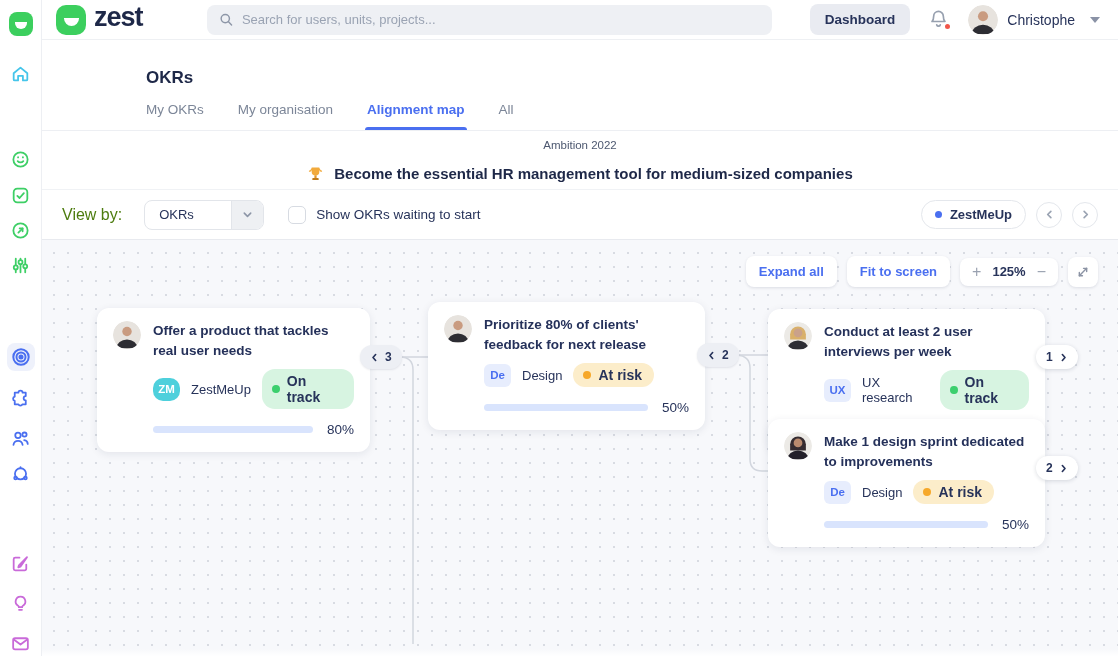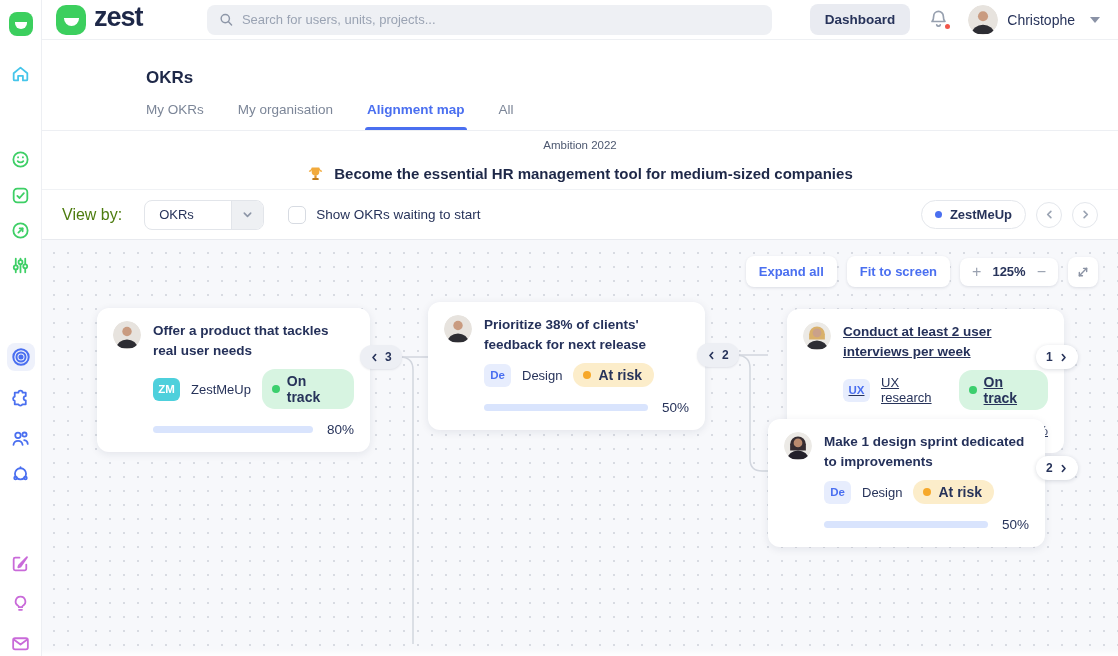--- a/index.html
+++ b/index.html
@@ -347,21 +347,21 @@
           <div class="card-avatar">
             <svg width="28" height="28" viewBox="0 0 32 32">
                 <circle cx="16" cy="16" r="16" fill="#e7e3de"></circle>
                 <circle cx="16" cy="12" r="5.4" fill="#c99b80"></circle>
                 <path d="M4 31 a12 10 0 0 1 24 0 Z" fill="#2d2d33"></path>
               </svg>
           </div>
           <div class="card-body">
             <div class="card-title">Offer a product that tackles real user needs</div>
             <div class="card-meta">
-              <span class="unit-badge" style="background: rgb(78, 208, 220); color: rgb(255, 255, 255);">ZM</span>
+              <span class="unit-badge" style="background: rgb(78, 208, 220); color: rgb(255, 255, 255); border-radius: 10px;">ZM</span>
               <span class="unit-name">ZestMeUp</span>
               <span class="status-pill on-track">
                   <span class="dot"></span>
                   <span>On track</span>
                 </span>
             </div>
             <div class="progress">
               <span class="bar-track"><span class="bar-fill" style="width: 80%;"></span></span>
               <span class="progress-label">80%</span>
             </div>
@@ -378,21 +378,21 @@
       <article class="okr-card" style="left:386px; top:62px; width:277px;">
         <div class="card-head">
           <div class="card-avatar">
             <svg width="28" height="28" viewBox="0 0 32 32">
                 <circle cx="16" cy="16" r="16" fill="#e7e3de"></circle>
                 <circle cx="16" cy="12" r="5.4" fill="#c99b80"></circle>
                 <path d="M4 31 a12 10 0 0 1 24 0 Z" fill="#2d2d33"></path>
               </svg>
           </div>
           <div class="card-body">
-            <div class="card-title">Prioritize 38% of clients' feedback for next release</div>
+            <div class="card-title">Prioritize 80% of clients' feedback for next release</div>
             <div class="card-meta">
               <span class="unit-badge" style="background: rgb(231, 237, 253); color: rgb(74, 111, 240);">De</span>
               <span class="unit-name">Design</span>
               <span class="status-pill at-risk">
                   <span class="dot"></span>
                   <span>At risk</span>
                 </span>
             </div>
             <div class="progress">
               <span class="bar-track"><span class="bar-fill" style="width: 50%;"></span></span>
@@ -401,21 +401,21 @@
           </div>
         </div>
       </article>
       <div class="link-pill gray" style="left:655px; top:103px;">
         <svg width="9" height="9" viewBox="0 0 12 12" fill="none" stroke="#27335a" stroke-width="2.2" stroke-linecap="round" stroke-linejoin="round">
             <polyline points="7.5,2 4,6 7.5,10"></polyline>
           </svg>
         <span>2</span>
       </div>
 
-      <article class="okr-card" style="left:745px; top:69px; width:277px;text-decoration:underline;">
+      <article class="okr-card" style="left:726px; top:69px; width:277px;">
         <div class="card-head">
           <div class="card-avatar">
             <svg width="28" height="28" viewBox="0 0 32 32">
                 <circle cx="16" cy="16" r="16" fill="#eceae6"></circle>
                 <path d="M7 14 a9 9 0 0 1 18 0 v6 h-18 Z" fill="#d9b06a"></path>
                 <circle cx="16" cy="12.5" r="5" fill="#caa18a"></circle>
                 <path d="M4 31 a12 10 0 0 1 24 0 Z" fill="#2d2d33"></path>
               </svg>
           </div>
           <div class="card-body">

